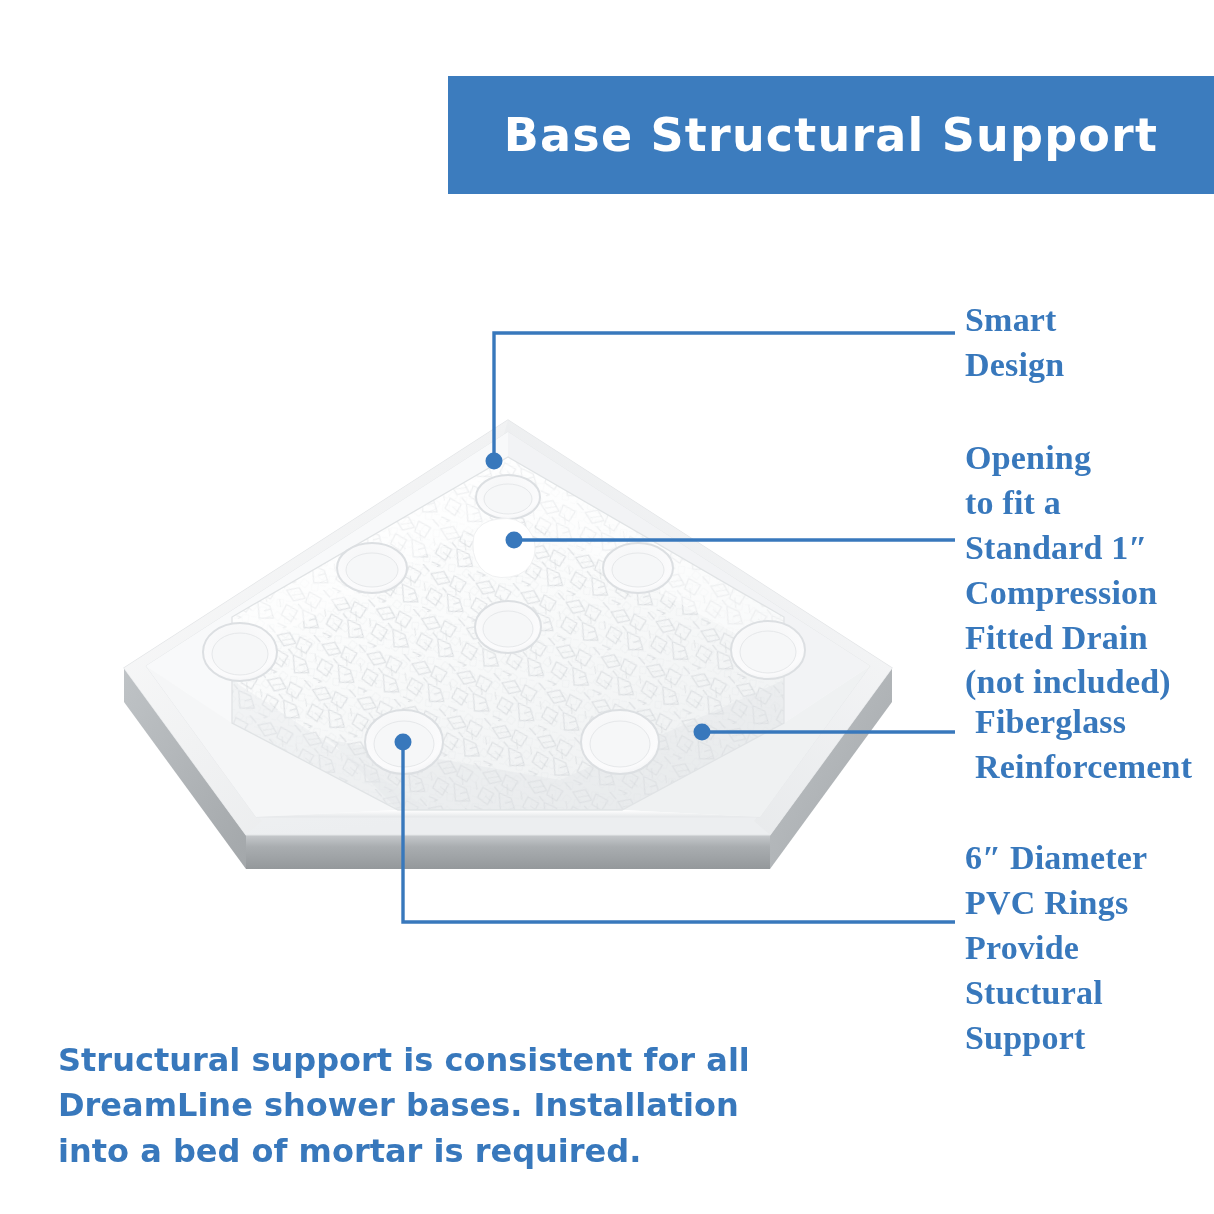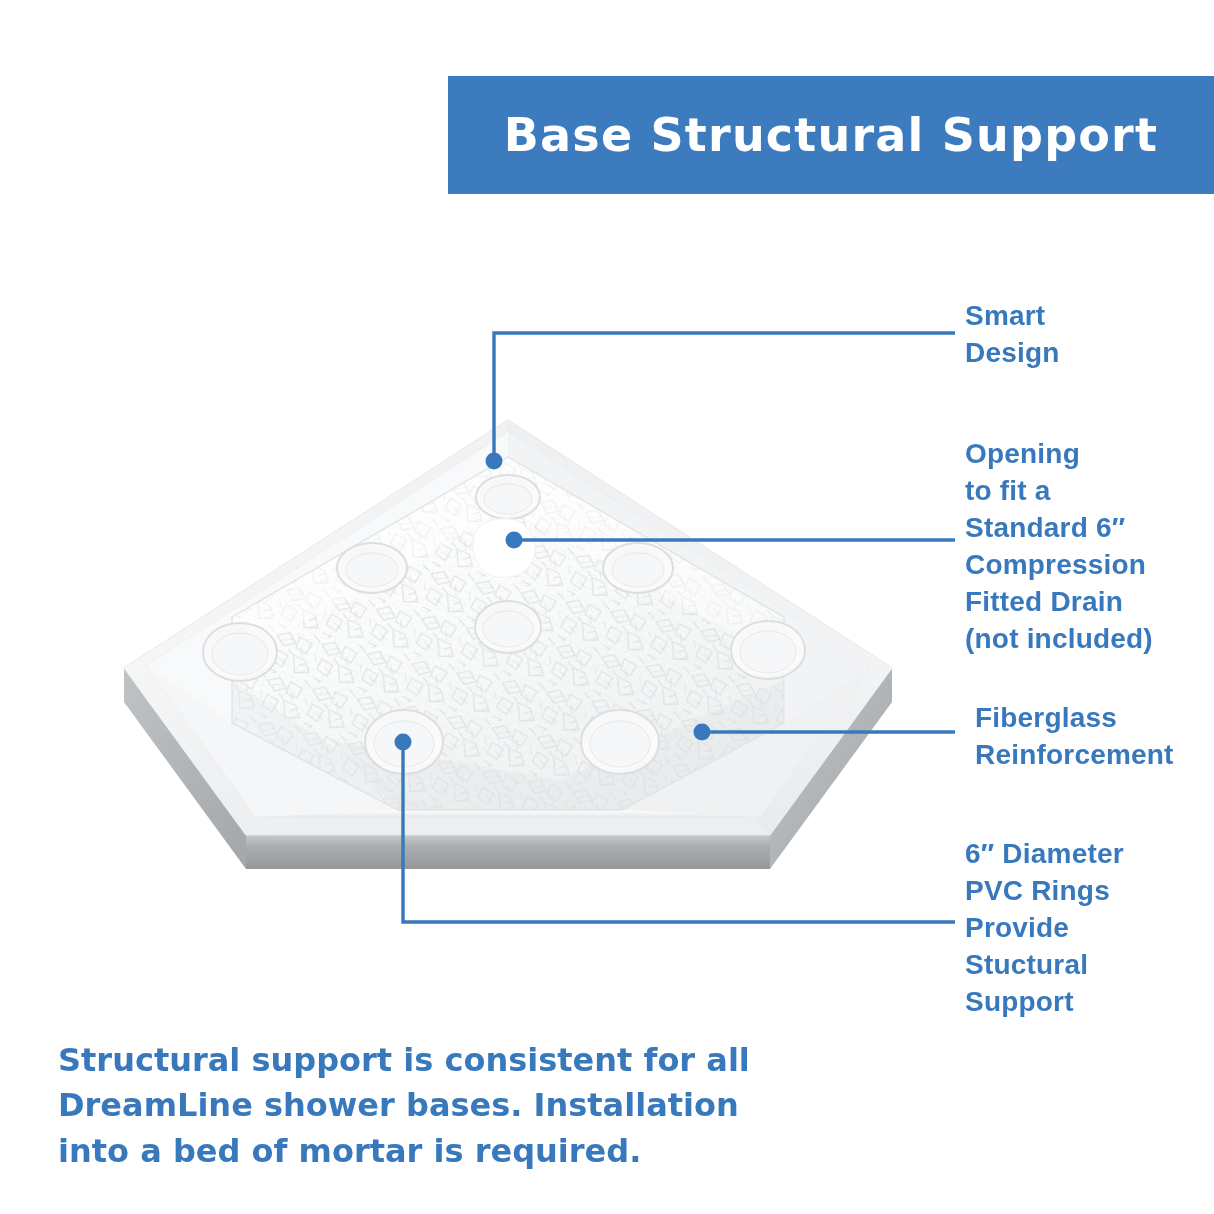--- a/index.html
+++ b/index.html
@@ -56,23 +56,23 @@
     width: 1214px;
     height: 1214px;
     pointer-events: none;
   }
 
   
   .callout-label {
     position: absolute;
     color: #3878BC;
     font-weight: bold;
-    font-size: 28px;
+    font-size: 34px;
     line-height: 1.32;
-    font-family: Liberation Sans, sans-serif;
+    font-family: Liberation Serif, serif;
     white-space: pre-line;
     letter-spacing: 0.2px;
   }
   #label-smart-design   { left: 965px; top: 298px;  width: 245px; }
   #label-drain-opening  { left: 965px; top: 436px;  width: 245px; }
   #label-fiberglass     { left: 975px; top: 700px;  width: 250px; }
   #label-pvc-rings      { left: 965px; top: 836px;  width: 245px; }
 
   
   #footer-note {
@@ -255,21 +255,21 @@
     <circle cx="702" cy="732" r="8.5"></circle>
     <circle cx="403" cy="742" r="8.5"></circle>
   </g>
 </svg>
 
 <div class="callout-label" id="label-smart-design">Smart
 Design</div>
 
 <div class="callout-label" id="label-drain-opening">Opening
 to fit a
-Standard 6″
+Standard 1″
 Compression
 Fitted Drain
 (not included)</div>
 
 <div class="callout-label" id="label-fiberglass">Fiberglass
 Reinforcement</div>
 
 <div class="callout-label" id="label-pvc-rings">6″ Diameter
 PVC Rings
 Provide

